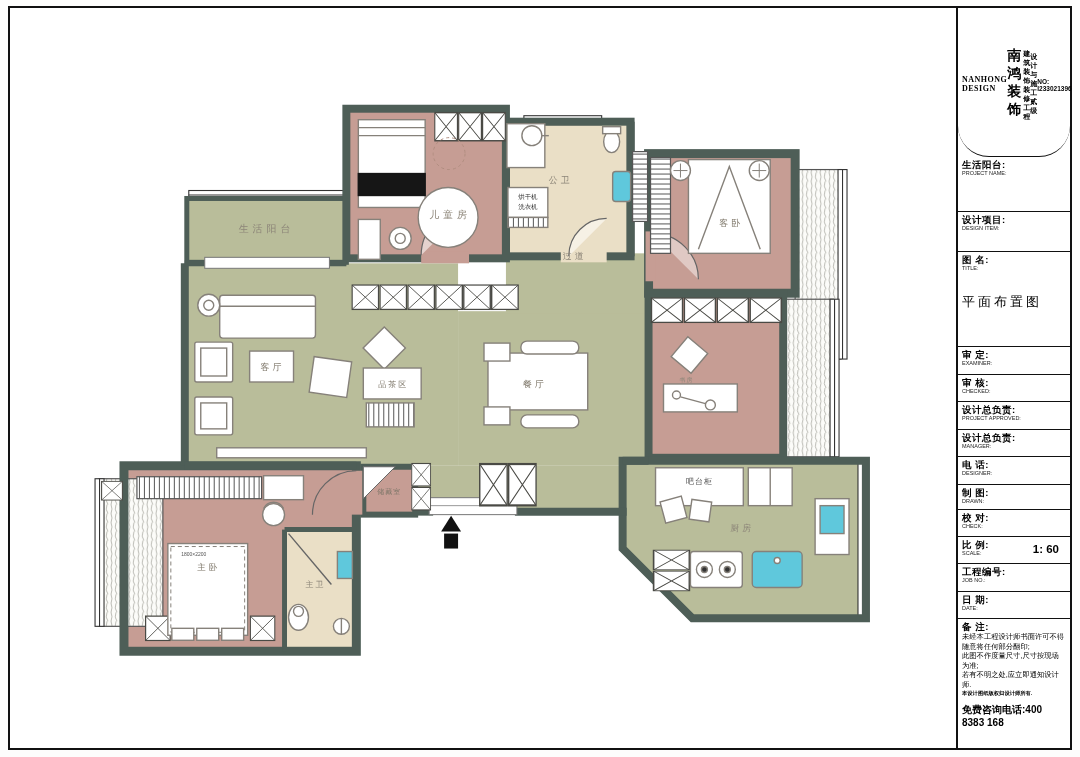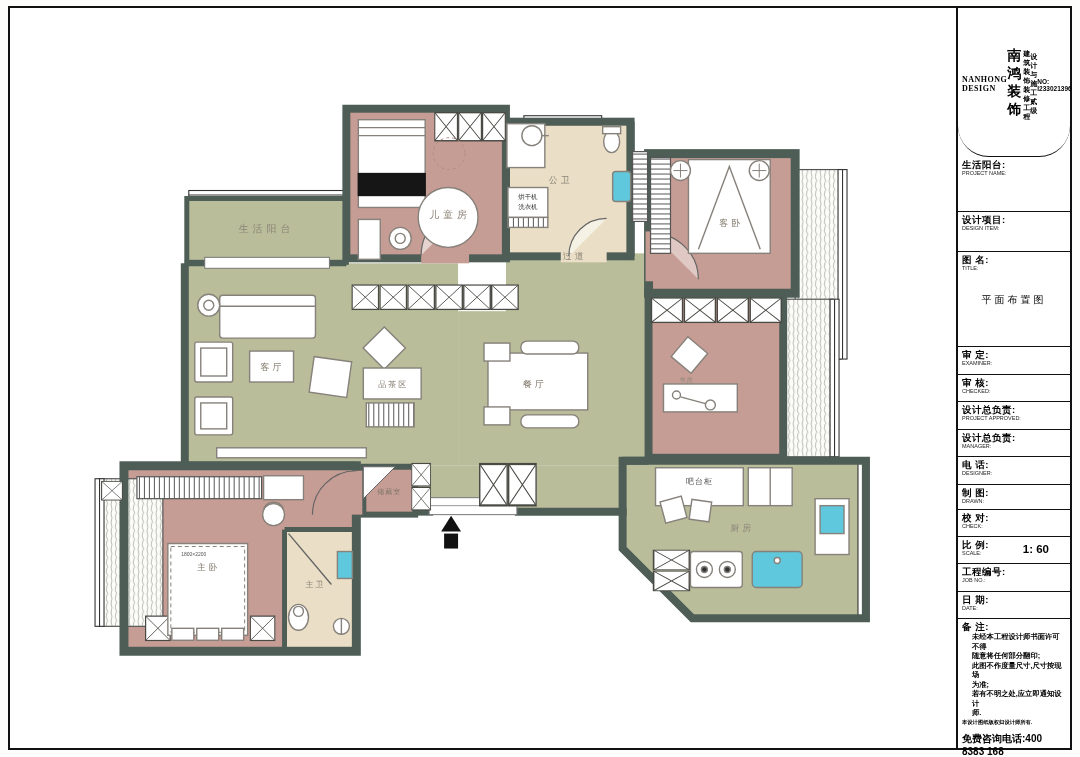--- a/index.html
+++ b/index.html
@@ -13,24 +13,24 @@
   .title-block{width:114px;height:100%;border-left:2px solid #111;box-sizing:border-box;
                display:flex;flex-direction:column;background:#fff;}
   .tb-sec{border-bottom:1.5px solid #111;box-sizing:border-box;padding:2px 4px;position:relative;flex-shrink:0;}
   .logo-sec{display:flex;flex-direction:row;align-items:center;padding-top:4px;border-radius:31px;}
   .brand-en{font-family:"Liberation Serif","DejaVu Serif",serif;font-weight:bold;font-size:8px;letter-spacing:.5px;margin-top:1px;}
   .brand-cn{font-family:"Liberation Serif","DejaVu Serif",serif;font-weight:bold;font-size:14px;letter-spacing:2px;margin-top:0px;}
   .cert{font-size:7px;font-weight:bold;line-height:9px;margin-top:3px;text-align:center;}
   .lic{font-size:6.5px;font-weight:bold;margin-top:3px;}
   .tb-label-cn{font-weight:bold;font-size:9.5px;line-height:11px;letter-spacing:.5px;}
   .tb-label-en{font-size:5.5px;line-height:6px;color:#222;transform-origin:left top;}
-  .tb-val-inline{position:absolute;right:21px;top:6px;font-weight:bold;font-size:11.5px;}
-  .tb-val-center{text-align:center;font-size:10px;letter-spacing:3px;margin-top:22px;font-weight:500;}
+  .tb-val-inline{position:absolute;right:11px;top:6px;font-weight:bold;font-size:11.5px;}
+  .tb-val-center{font-size:13px;letter-spacing:3px;margin-top:22px;font-weight:500;}
   .remarks{flex:1;border-bottom:none;}
-  .rm-line{font-size:7.3px;font-weight:bold;line-height:9.5px;margin-left:10px;}
+  .rm-line{font-size:7.3px;font-weight:normal;line-height:9.5px;}
   .rm-tiny{font-size:5.3px;font-weight:bold;line-height:8px;}
   .rm-phone{font-size:10px;font-weight:bold;margin-top:6px;}
 </style>
 </head>
 <body>
 
 <div class="page">
  <div class="sheet">
 
   <div class="plan-area">

